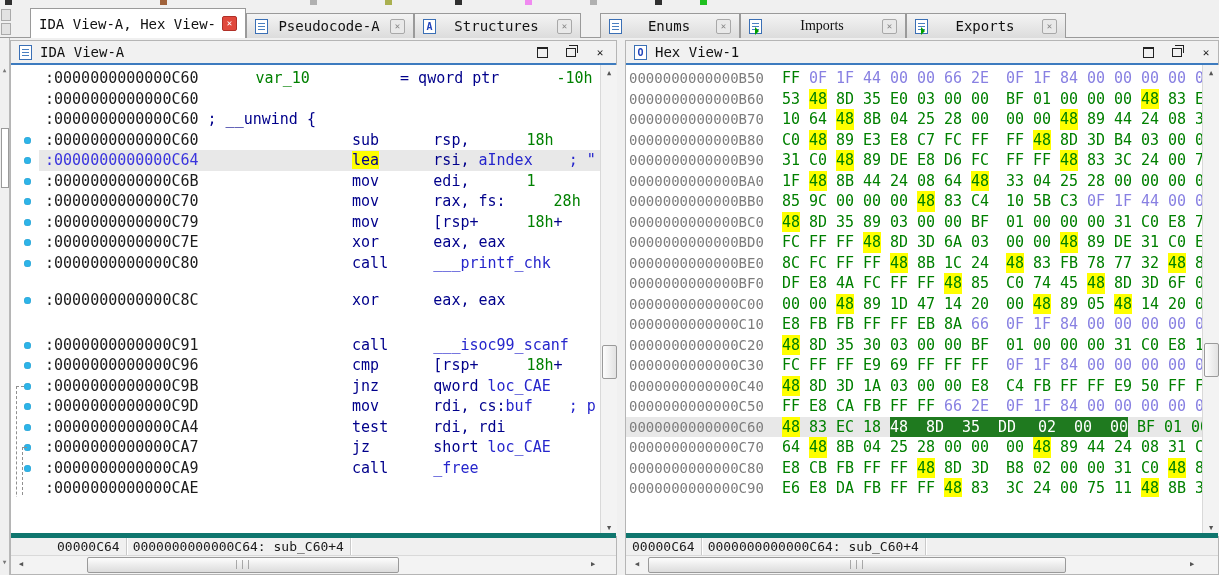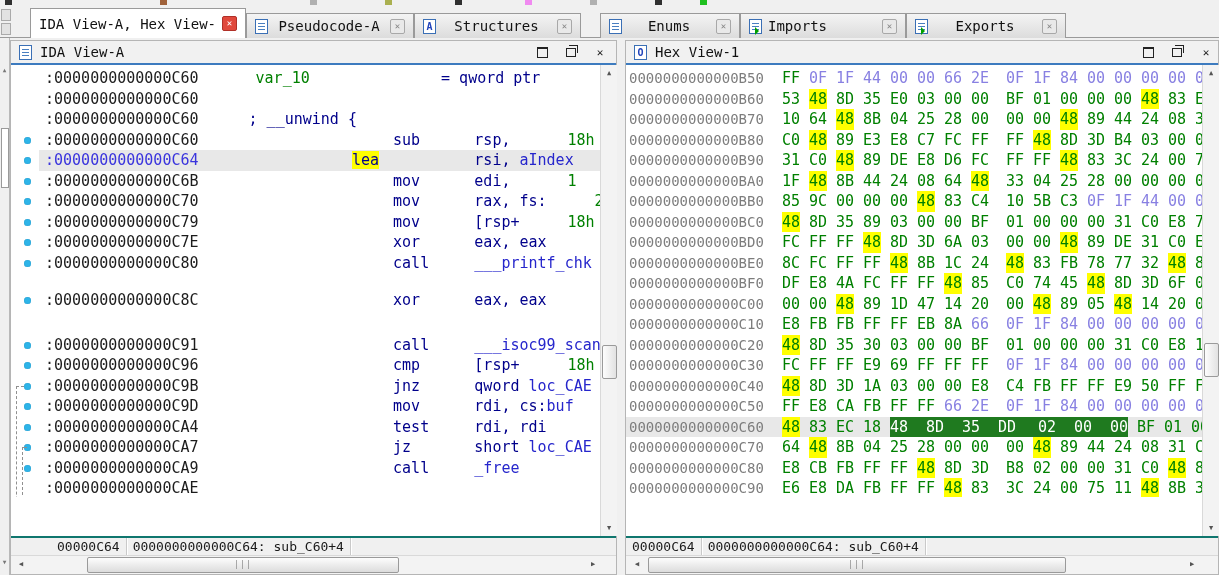--- a/index.html
+++ b/index.html
@@ -47,21 +47,21 @@
   .ico-close{font-size:11px;line-height:11px;color:#222;}
   .content{position:absolute;left:0;top:24px;bottom:77px;overflow:hidden;background:#fff;}
   #pane-ida .content{width:590px;}
   #pane-hex .content{width:581px;}
   
   .arow{position:absolute;left:0;width:640px;height:20.5px;line-height:20.5px;
         padding-left:34px;white-space:pre;font-size:15px;color:#1c1c1c;}
   .arow.cur{background:linear-gradient(90deg,transparent 28px,var(--curline) 28px);}
   .addr{color:var(--addr);}
   .addr.c{color:var(--curaddr);}
-  .sg-b{color:var(--navy);padding-left:41px;}
+  .sg-b{color:var(--navy);}
   .sg-g{color:var(--green);padding-left:48px;}
   .sg-i{color:var(--name);}
   .sg-c{color:var(--name);}
   .sg-w{color:#1c1c1c;}
   .sg-hy{color:var(--navy);background:var(--hl);}
   .dot{position:absolute;left:13px;top:7px;width:7px;height:7px;border-radius:50%;
        background:var(--dot);box-shadow:inset 0 0 1px #1480b0;}
   .jump{position:absolute;border-left:1px dashed #909090;border-top:1px dashed #909090;z-index:4;}
   
   .hrow{position:absolute;left:0;width:640px;height:20.5px;line-height:20.5px;white-space:nowrap;font-size:15px;}
@@ -70,21 +70,21 @@
   .byte{display:inline-block;width:18px;margin-right:9px;color:var(--green);text-align:left;}
   .byte.purple{color:var(--purple);}
   .byte.grp{margin-left:8px;}
   .byte.h48{background:var(--hl);}
   .byte.sel{background:var(--selbg);color:#fff;}
   .byte.sel.grp{margin-left:0;}
   .byte.selc{padding-right:9px;margin-right:0;width:27px;}
   .byte.selg{padding-right:5px;margin-right:0;width:35px;}
   
   .statusbar{position:absolute;left:0;right:0;bottom:18px;height:18px;background:#f0f0f0;
-             border-top:2px solid #0f766e;font-size:13px;color:#1a1a1a;display:flex;align-items:center;}
+             border-top:5px solid #0f766e;font-size:13px;color:#1a1a1a;display:flex;align-items:center;}
   .scell{padding:0 6px;height:100%;line-height:17px;border-right:1px solid #c9c9c9;box-shadow:1px 0 0 #fff;white-space:nowrap;}
   .vscroll{position:absolute;top:24px;width:16px;background:#f3f3f3;border-left:1px solid #d9d9d9;}
   #pane-ida .vscroll{left:589px;height:471px;}
   #pane-hex .vscroll{left:576px;height:471px;}
   .sarr{position:absolute;left:0;width:16px;height:16px;font-size:7px;color:#555;text-align:center;line-height:16px;}
   .sthumb{position:absolute;left:1px;width:13px;background:linear-gradient(90deg,#fdfdfd,#e2e2e2);
           border:1px solid #9a9a9a;border-radius:2px;}
   .hscroll{position:absolute;left:0;right:0;bottom:0;height:18px;background:#f3f3f3;border-top:1px solid #d9d9d9;}
   .harr{position:absolute;top:0;width:16px;height:17px;font-size:7px;color:#555;text-align:center;line-height:17px;}
   .hthumb{position:absolute;top:1px;height:14px;background:linear-gradient(#fdfdfd,#dcdcdc);
@@ -125,21 +125,21 @@
         <span class="tlabel" style="flex: 1 1 0%; text-align: center;">Structures</span>
         <span class="tclose">✕</span>
       </div>
       <div class="tab" style="left: 600px; width: 140px;">
         <span class="tico"></span>
         <span class="tlabel" style="flex: 1 1 0%; text-align: center;">Enums</span>
         <span class="tclose">✕</span>
       </div>
       <div class="tab" style="left: 740px; width: 166px;">
         <span class="tico green-arrow"></span>
-        <span class="tlabel" style="flex: 1 1 0%; text-align: left;">Imports</span>
+        <span class="tlabel" style="flex: 1 1 0%; text-align: center; font-family: Liberation Serif, serif;">Imports</span>
         <span class="tclose">✕</span>
       </div>
       <div class="tab" style="left: 906px; width: 160px;">
         <span class="tico green-arrow"></span>
         <span class="tlabel" style="flex: 1 1 0%; text-align: center;">Exports</span>
         <span class="tclose">✕</span>
       </div>
     </div>
 
   <div id="edgebar">

